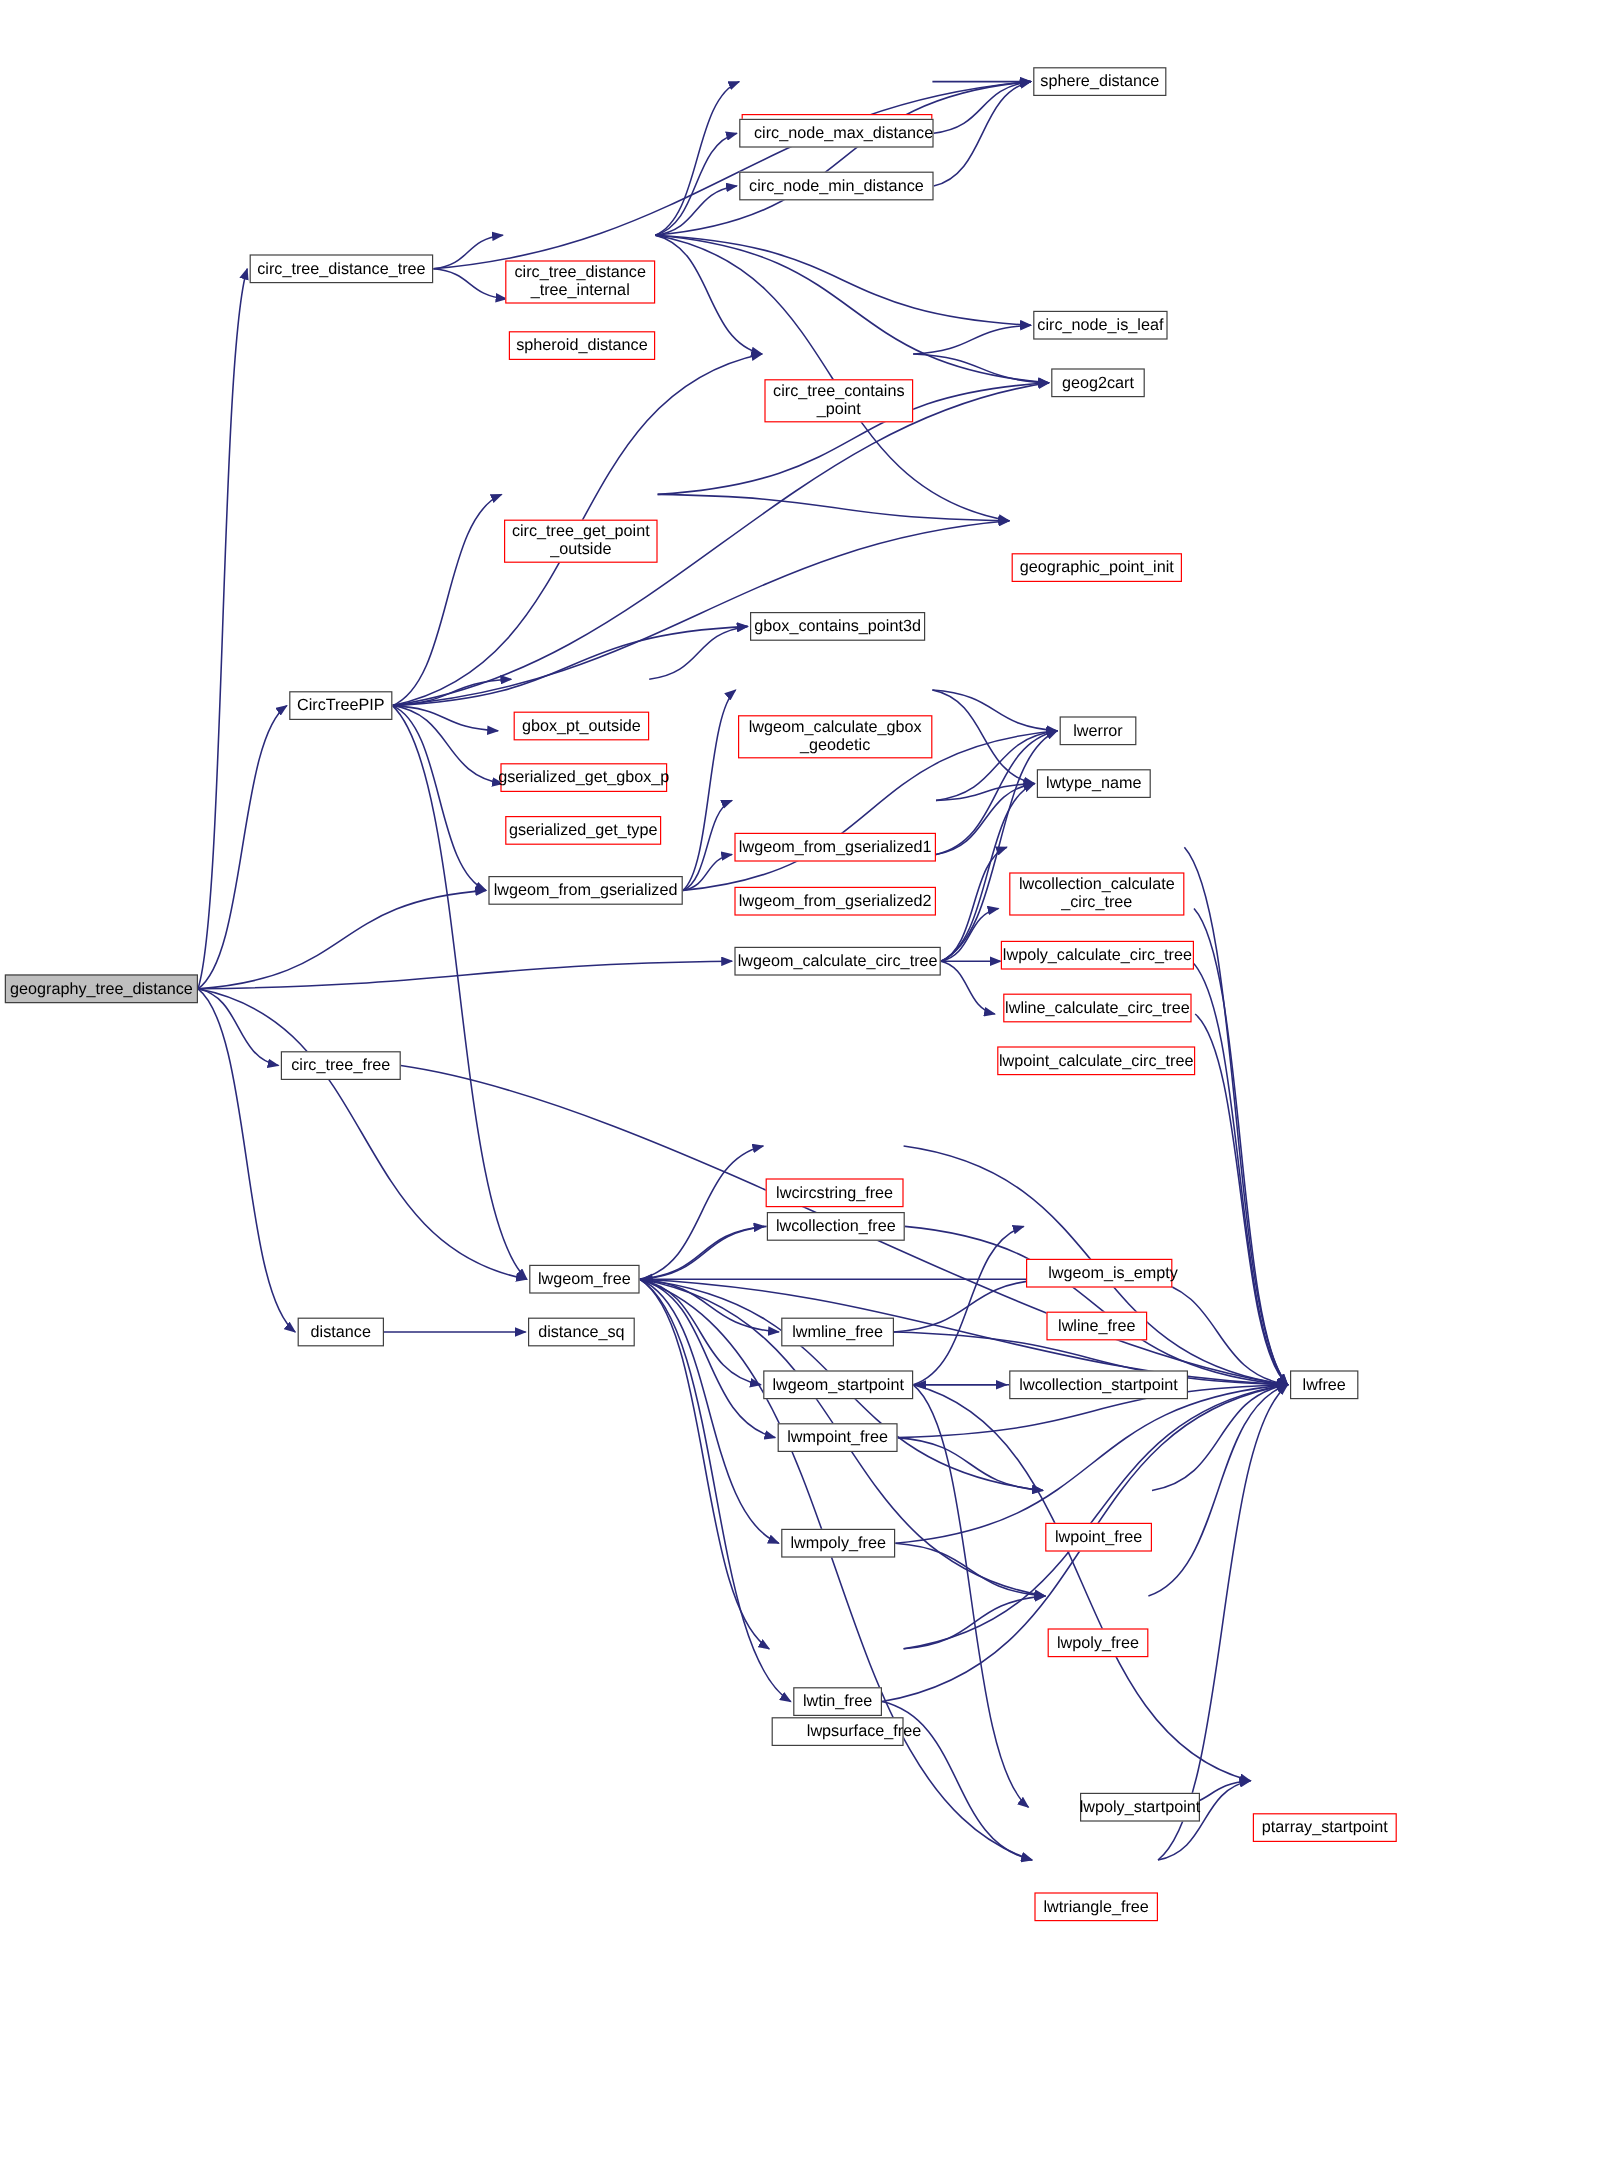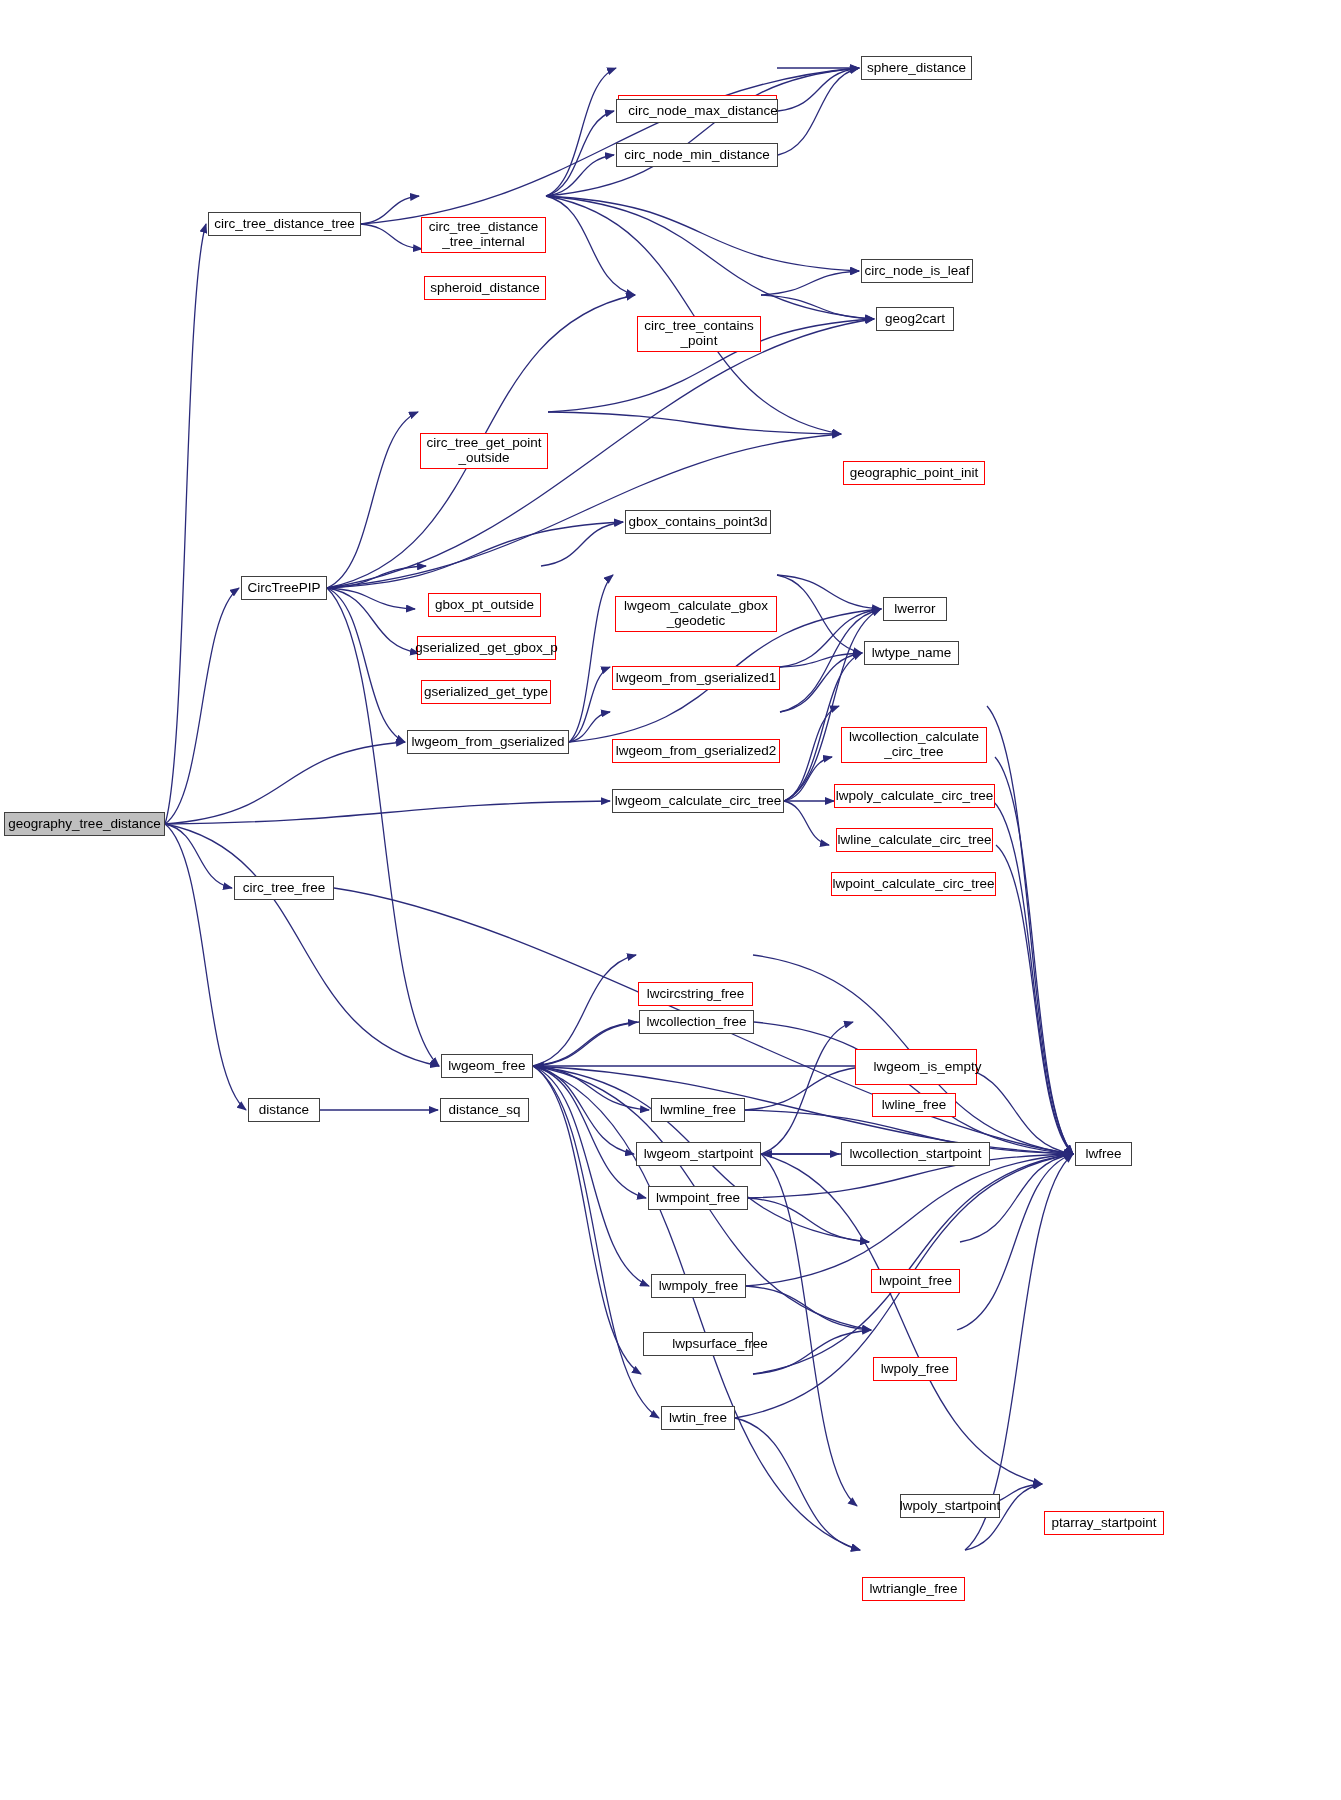--- a/index.html
+++ b/index.html
@@ -140,44 +140,44 @@
 _outside</div>
       <div class="node black" style="left: 241px; top: 576px; width: 86px; height: 24px; text-align: center;">CircTreePIP</div>
       <div class="node black" style="left: 625px; top: 510px; width: 146px; height: 24px;">gbox_contains_point3d</div>
       <div class="node red" style="left: 428px; top: 554px; width: 113px; height: 24px;">gbox_pt_outside</div>
       <div class="node red" style="left: 417px; top: 597px; width: 139px; height: 24px;">gserialized_get_gbox_p</div>
       <div class="node red" style="left: 421px; top: 641px; width: 130px; height: 24px;">gserialized_get_type</div>
       <div class="node red" style="left: 615px; top: 557px; width: 162px; height: 36px;">lwgeom_calculate_gbox
 _geodetic</div>
       <div class="node black" style="left: 883px; top: 597px; width: 64px; height: 24px;">lwerror</div>
       <div class="node black" style="left: 864px; top: 641px; width: 95px; height: 24px;">lwtype_name</div>
-      <div class="node red" style="left: 612px; top: 627px; width: 168px; height: 24px;">lwgeom_from_gserialized1</div>
+      <div class="node red" style="left: 612px; top: 655px; width: 168px; height: 24px;">lwgeom_from_gserialized1</div>
       <div class="node red" style="left: 612px; top: 700px; width: 168px; height: 24px;">lwgeom_from_gserialized2</div>
       <div class="node red" style="left: 841px; top: 688px; width: 146px; height: 36px;">lwcollection_calculate
 _circ_tree</div>
       <div class="node black" style="left: 407px; top: 730px; width: 162px; height: 24px;">lwgeom_from_gserialized</div>
       <div class="node red" style="left: 834px; top: 745px; width: 161px; height: 24px;">lwpoly_calculate_circ_tree</div>
       <div class="node black" style="left: 612px; top: 789px; width: 172px; height: 24px;">lwgeom_calculate_circ_tree</div>
       <div class="node red" style="left: 836px; top: 789px; width: 157px; height: 24px;">lwline_calculate_circ_tree</div>
       <div class="node red" style="left: 831px; top: 833px; width: 165px; height: 24px;">lwpoint_calculate_circ_tree</div>
       <div class="node black" style="left: 234px; top: 876px; width: 100px; height: 24px;">circ_tree_free</div>
       <div class="node red" style="left: 638px; top: 943px; width: 115px; height: 24px;">lwcircstring_free</div>
-      <div class="node red" style="left: 855px; top: 1010px; width: 122px; height: 36px; padding-left: 23px;">lwgeom_is_empty</div>
+      <div class="node red" style="left: 855px; top: 1010px; width: 122px; height: 24px; padding-left: 23px;">lwgeom_is_empty</div>
       <div class="node black" style="left: 639px; top: 1010px; width: 115px; height: 24px;">lwcollection_free</div>
       <div class="node red" style="left: 872px; top: 1054px; width: 84px; height: 24px;">lwline_free</div>
       <div class="node black" style="left: 441px; top: 1054px; width: 92px; height: 24px;">lwgeom_free</div>
       <div class="node black" style="left: 651px; top: 1098px; width: 94px; height: 24px;">lwmline_free</div>
       <div class="node black" style="left: 248px; top: 1098px; width: 72px; height: 24px;">distance</div>
       <div class="node black" style="left: 440px; top: 1098px; width: 89px; height: 24px;">distance_sq</div>
       <div class="node black" style="left: 636px; top: 1142px; width: 125px; height: 24px;">lwgeom_startpoint</div>
       <div class="node black" style="left: 841px; top: 1142px; width: 149px; height: 24px;">lwcollection_startpoint</div>
       <div class="node black" style="left: 1075px; top: 1142px; width: 57px; height: 24px;">lwfree</div>
       <div class="node black" style="left: 648px; top: 1186px; width: 100px; height: 24px;">lwmpoint_free</div>
       <div class="node red" style="left: 871px; top: 1230px; width: 89px; height: 24px;">lwpoint_free</div>
       <div class="node black" style="left: 651px; top: 1274px; width: 95px; height: 24px;">lwmpoly_free</div>
       <div class="node red" style="left: 873px; top: 1318px; width: 84px; height: 24px;">lwpoly_free</div>
-      <div class="node black" style="left: 643px; top: 1332px; width: 110px; height: 24px; padding-left: 44px;">lwpsurface_free</div>
+      <div class="node black" style="left: 643px; top: 1431px; width: 110px; height: 24px; padding-left: 44px;">lwpsurface_free</div>
       <div class="node black" style="left: 661px; top: 1406px; width: 74px; height: 24px;">lwtin_free</div>
       <div class="node red" style="left: 1044px; top: 1472px; width: 120px; height: 24px;">ptarray_startpoint</div>
       <div class="node black" style="left: 900px; top: 1494px; width: 100px; height: 24px;">lwpoly_startpoint</div>
       <div class="node red" style="left: 862px; top: 1538px; width: 103px; height: 24px;">lwtriangle_free</div>
     </div>
 </div>
 
 </body></html>

